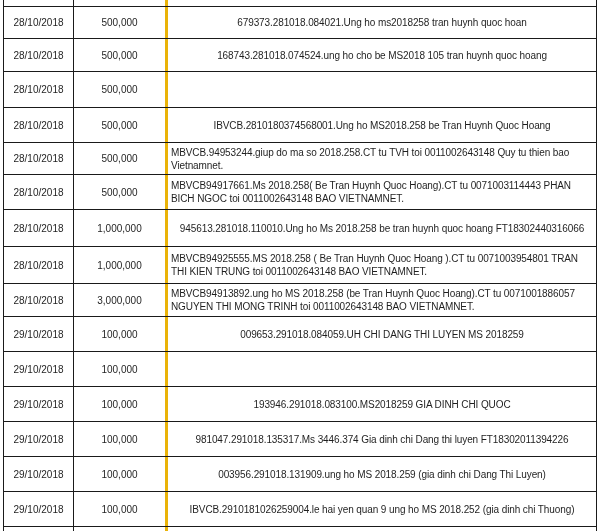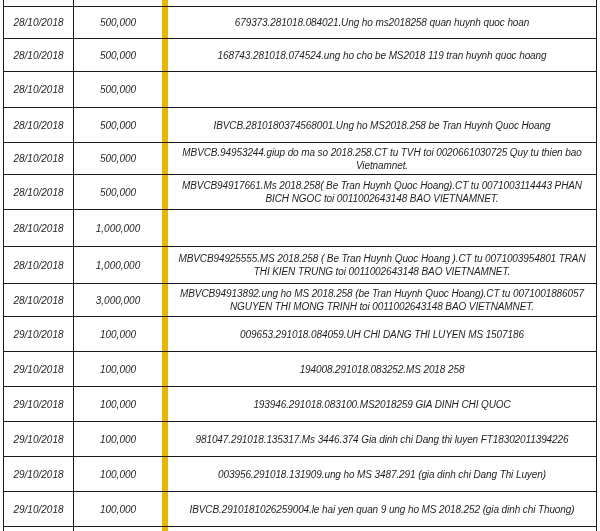--- a/index.html
+++ b/index.html
@@ -20,123 +20,121 @@
   .row {
     display: flex;
     border-bottom: 1px solid #1a1a1a;
     box-sizing: border-box;
   }
   .row.partial-bottom { border-bottom: none; }
   .cell {
     display: flex;
     align-items: center;
     justify-content: center;
-    text-align: center;
     box-sizing: border-box;
     color: #1f1f1f;
     font-size: 10px;
     line-height: 13px;
     overflow: hidden;
-    font-style: italic;
   }
   .date   { width: 70px;  border-right: 1px solid #1a1a1a; }
-  .amount { width: 94px;  border-right: 6px solid #eab308; }
+  .amount { width: 94px;  border-right: 3px solid #eab308; }
   .desc   { flex: 1; padding: 0 3px; letter-spacing: -0.1px; }
 </style>
 </head>
 <body>
 
 <div class="tbl">
 
   <div class="row partial-top" style="height:7px">
     <div class="cell date"></div>
     <div class="cell amount"></div>
     <div class="cell desc"></div>
   </div>
 
   <div class="row" style="height:32px">
     <div class="cell date">28/10/2018</div>
     <div class="cell amount">500,000</div>
-    <div class="cell desc">679373.281018.084021.Ung ho ms2018258 quan huynh quoc hoan</div>
+    <div class="cell desc">679373.281018.084021.Ung ho ms2018258 tran huynh quoc hoan</div>
   </div>
 
   <div class="row" style="height:33px">
     <div class="cell date">28/10/2018</div>
     <div class="cell amount">500,000</div>
-    <div class="cell desc">168743.281018.074524.ung ho cho be MS2018 119 tran huynh quoc hoang</div>
+    <div class="cell desc">168743.281018.074524.ung ho cho be MS2018 105 tran huynh quoc hoang</div>
   </div>
 
   <div class="row" style="height:36px">
     <div class="cell date">28/10/2018</div>
     <div class="cell amount">500,000</div>
   </div>
 
   <div class="row" style="height:35px">
     <div class="cell date">28/10/2018</div>
     <div class="cell amount">500,000</div>
     <div class="cell desc">IBVCB.2810180374568001.Ung ho MS2018.258 be Tran Huynh Quoc Hoang</div>
   </div>
 
   <div class="row" style="height:32px">
     <div class="cell date">28/10/2018</div>
     <div class="cell amount">500,000</div>
-    <div class="cell desc">MBVCB.94953244.giup do ma so 2018.258.CT tu TVH toi 0020661030725 Quy tu thien bao Vietnamnet.</div>
+    <div class="cell desc">MBVCB.94953244.giup do ma so 2018.258.CT tu TVH toi 0011002643148 Quy tu thien bao Vietnamnet.</div>
   </div>
 
   <div class="row" style="height:35px">
     <div class="cell date">28/10/2018</div>
     <div class="cell amount">500,000</div>
     <div class="cell desc">MBVCB94917661.Ms 2018.258( Be Tran Huynh Quoc Hoang).CT tu 0071003114443 PHAN BICH NGOC toi 0011002643148 BAO VIETNAMNET.</div>
   </div>
 
   <div class="row" style="height:37px">
     <div class="cell date">28/10/2018</div>
     <div class="cell amount">1,000,000</div>
+    <div class="cell desc">945613.281018.110010.Ung ho Ms 2018.258 be tran huynh quoc hoang FT18302440316066</div>
   </div>
 
   <div class="row" style="height:37px">
     <div class="cell date">28/10/2018</div>
     <div class="cell amount">1,000,000</div>
     <div class="cell desc">MBVCB94925555.MS 2018.258 ( Be Tran Huynh Quoc Hoang ).CT tu 0071003954801 TRAN THI KIEN TRUNG toi 0011002643148 BAO VIETNAMNET.</div>
   </div>
 
   <div class="row" style="height:33px">
     <div class="cell date">28/10/2018</div>
     <div class="cell amount">3,000,000</div>
     <div class="cell desc">MBVCB94913892.ung ho MS 2018.258 (be Tran Huynh Quoc Hoang).CT tu 0071001886057 NGUYEN THI MONG TRINH toi 0011002643148 BAO VIETNAMNET.</div>
   </div>
 
   <div class="row" style="height:35px">
     <div class="cell date">29/10/2018</div>
     <div class="cell amount">100,000</div>
-    <div class="cell desc">009653.291018.084059.UH CHI DANG THI LUYEN MS 1507186</div>
+    <div class="cell desc">009653.291018.084059.UH CHI DANG THI LUYEN MS 2018259</div>
   </div>
 
   <div class="row" style="height:35px">
     <div class="cell date">29/10/2018</div>
     <div class="cell amount">100,000</div>
-    <div class="cell desc">194008.291018.083252.MS 2018 258</div>
   </div>
 
   <div class="row" style="height:35px">
     <div class="cell date">29/10/2018</div>
     <div class="cell amount">100,000</div>
     <div class="cell desc">193946.291018.083100.MS2018259 GIA DINH CHI QUOC</div>
   </div>
 
   <div class="row" style="height:35px">
     <div class="cell date">29/10/2018</div>
     <div class="cell amount">100,000</div>
     <div class="cell desc">981047.291018.135317.Ms 3446.374 Gia dinh chi Dang thi luyen FT18302011394226</div>
   </div>
 
   <div class="row" style="height:35px">
     <div class="cell date">29/10/2018</div>
     <div class="cell amount">100,000</div>
-    <div class="cell desc">003956.291018.131909.ung ho MS 3487.291 (gia dinh chi Dang Thi Luyen)</div>
+    <div class="cell desc">003956.291018.131909.ung ho MS 2018.259 (gia dinh chi Dang Thi Luyen)</div>
   </div>
 
   <div class="row" style="height:35px">
     <div class="cell date">29/10/2018</div>
     <div class="cell amount">100,000</div>
     <div class="cell desc">IBVCB.2910181026259004.le hai yen quan 9 ung ho MS 2018.252 (gia dinh chi Thuong)</div>
   </div>
 
   <div class="row partial-bottom" style="height:4px">
     <div class="cell date"></div>

